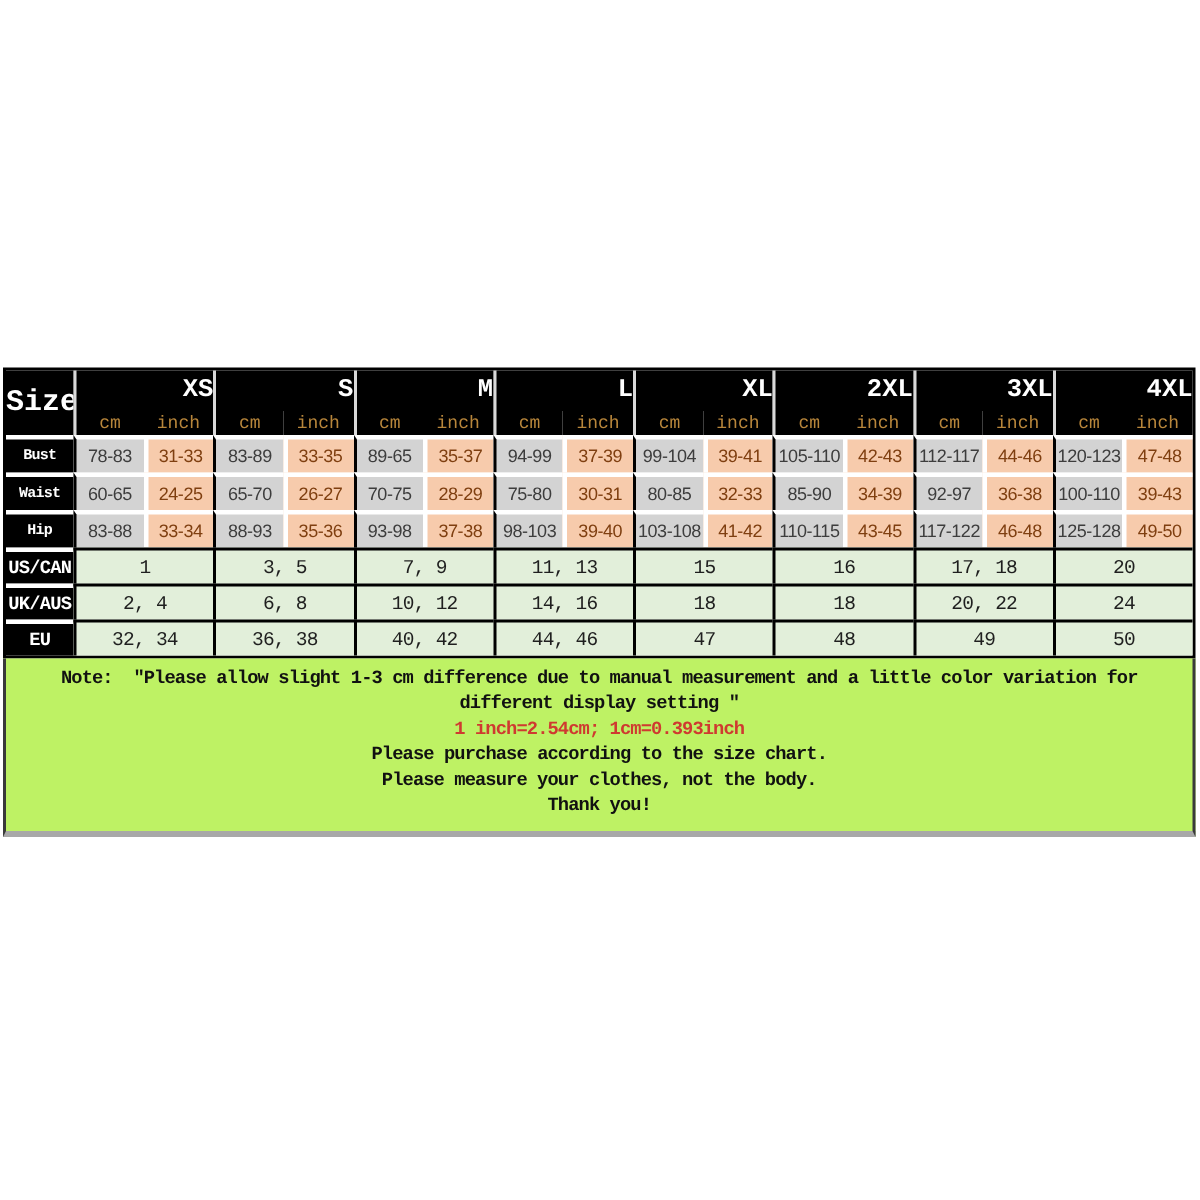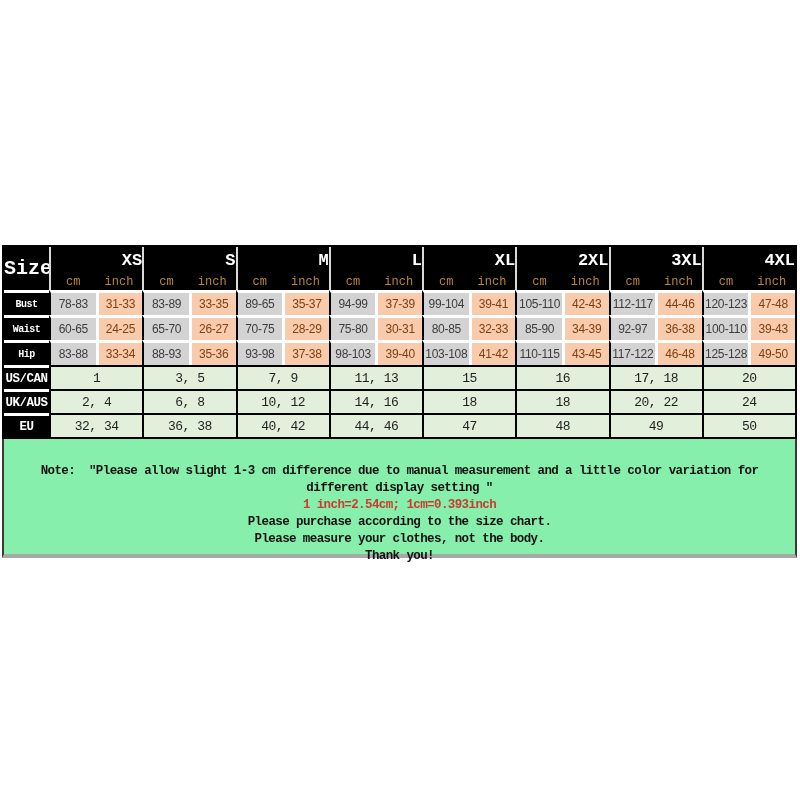--- a/index.html
+++ b/index.html
@@ -24,21 +24,21 @@
   .lbl.sm{font-size:12.5px;}
   .cm{background:var(--cm_bg);color:var(--cm_text);
       font-family:"Liberation Sans",sans-serif;font-size:12px;letter-spacing:-0.3px;
       border-top:3px solid #fff;border-left:2px solid #000;}
   .in{background:var(--inch_bg);color:var(--inch_text);
       font-family:"Liberation Sans",sans-serif;font-size:12px;letter-spacing:-0.3px;
       border-top:3px solid #fff;border-left:3px solid #fff;}
   .rg{background:var(--region_bg);color:#1f1f1f;font-size:13px;letter-spacing:-0.5px;
       border-top:2px solid #000;border-left:2px solid #000;}
   .note{box-sizing:border-box;width:795px;height:119px;border:2px solid #3a3a3a;
-        border-top:none;border-bottom:4px solid #a8a8a8;padding-top:24px;background:#86efac;}
+        border-top:none;border-bottom:4px solid #a8a8a8;padding-top:5px;background:#bef264;}
   .note-line{text-align:center;line-height:17px;font-size:12.5px;font-weight:bold;
              letter-spacing:-0.6px;color:#111;white-space:pre;}
   .note-line.red{color:var(--note_red);}
 </style>
 </head>
 <body>
 
 <div class="sheet">
   <table>
     <colgroup>

